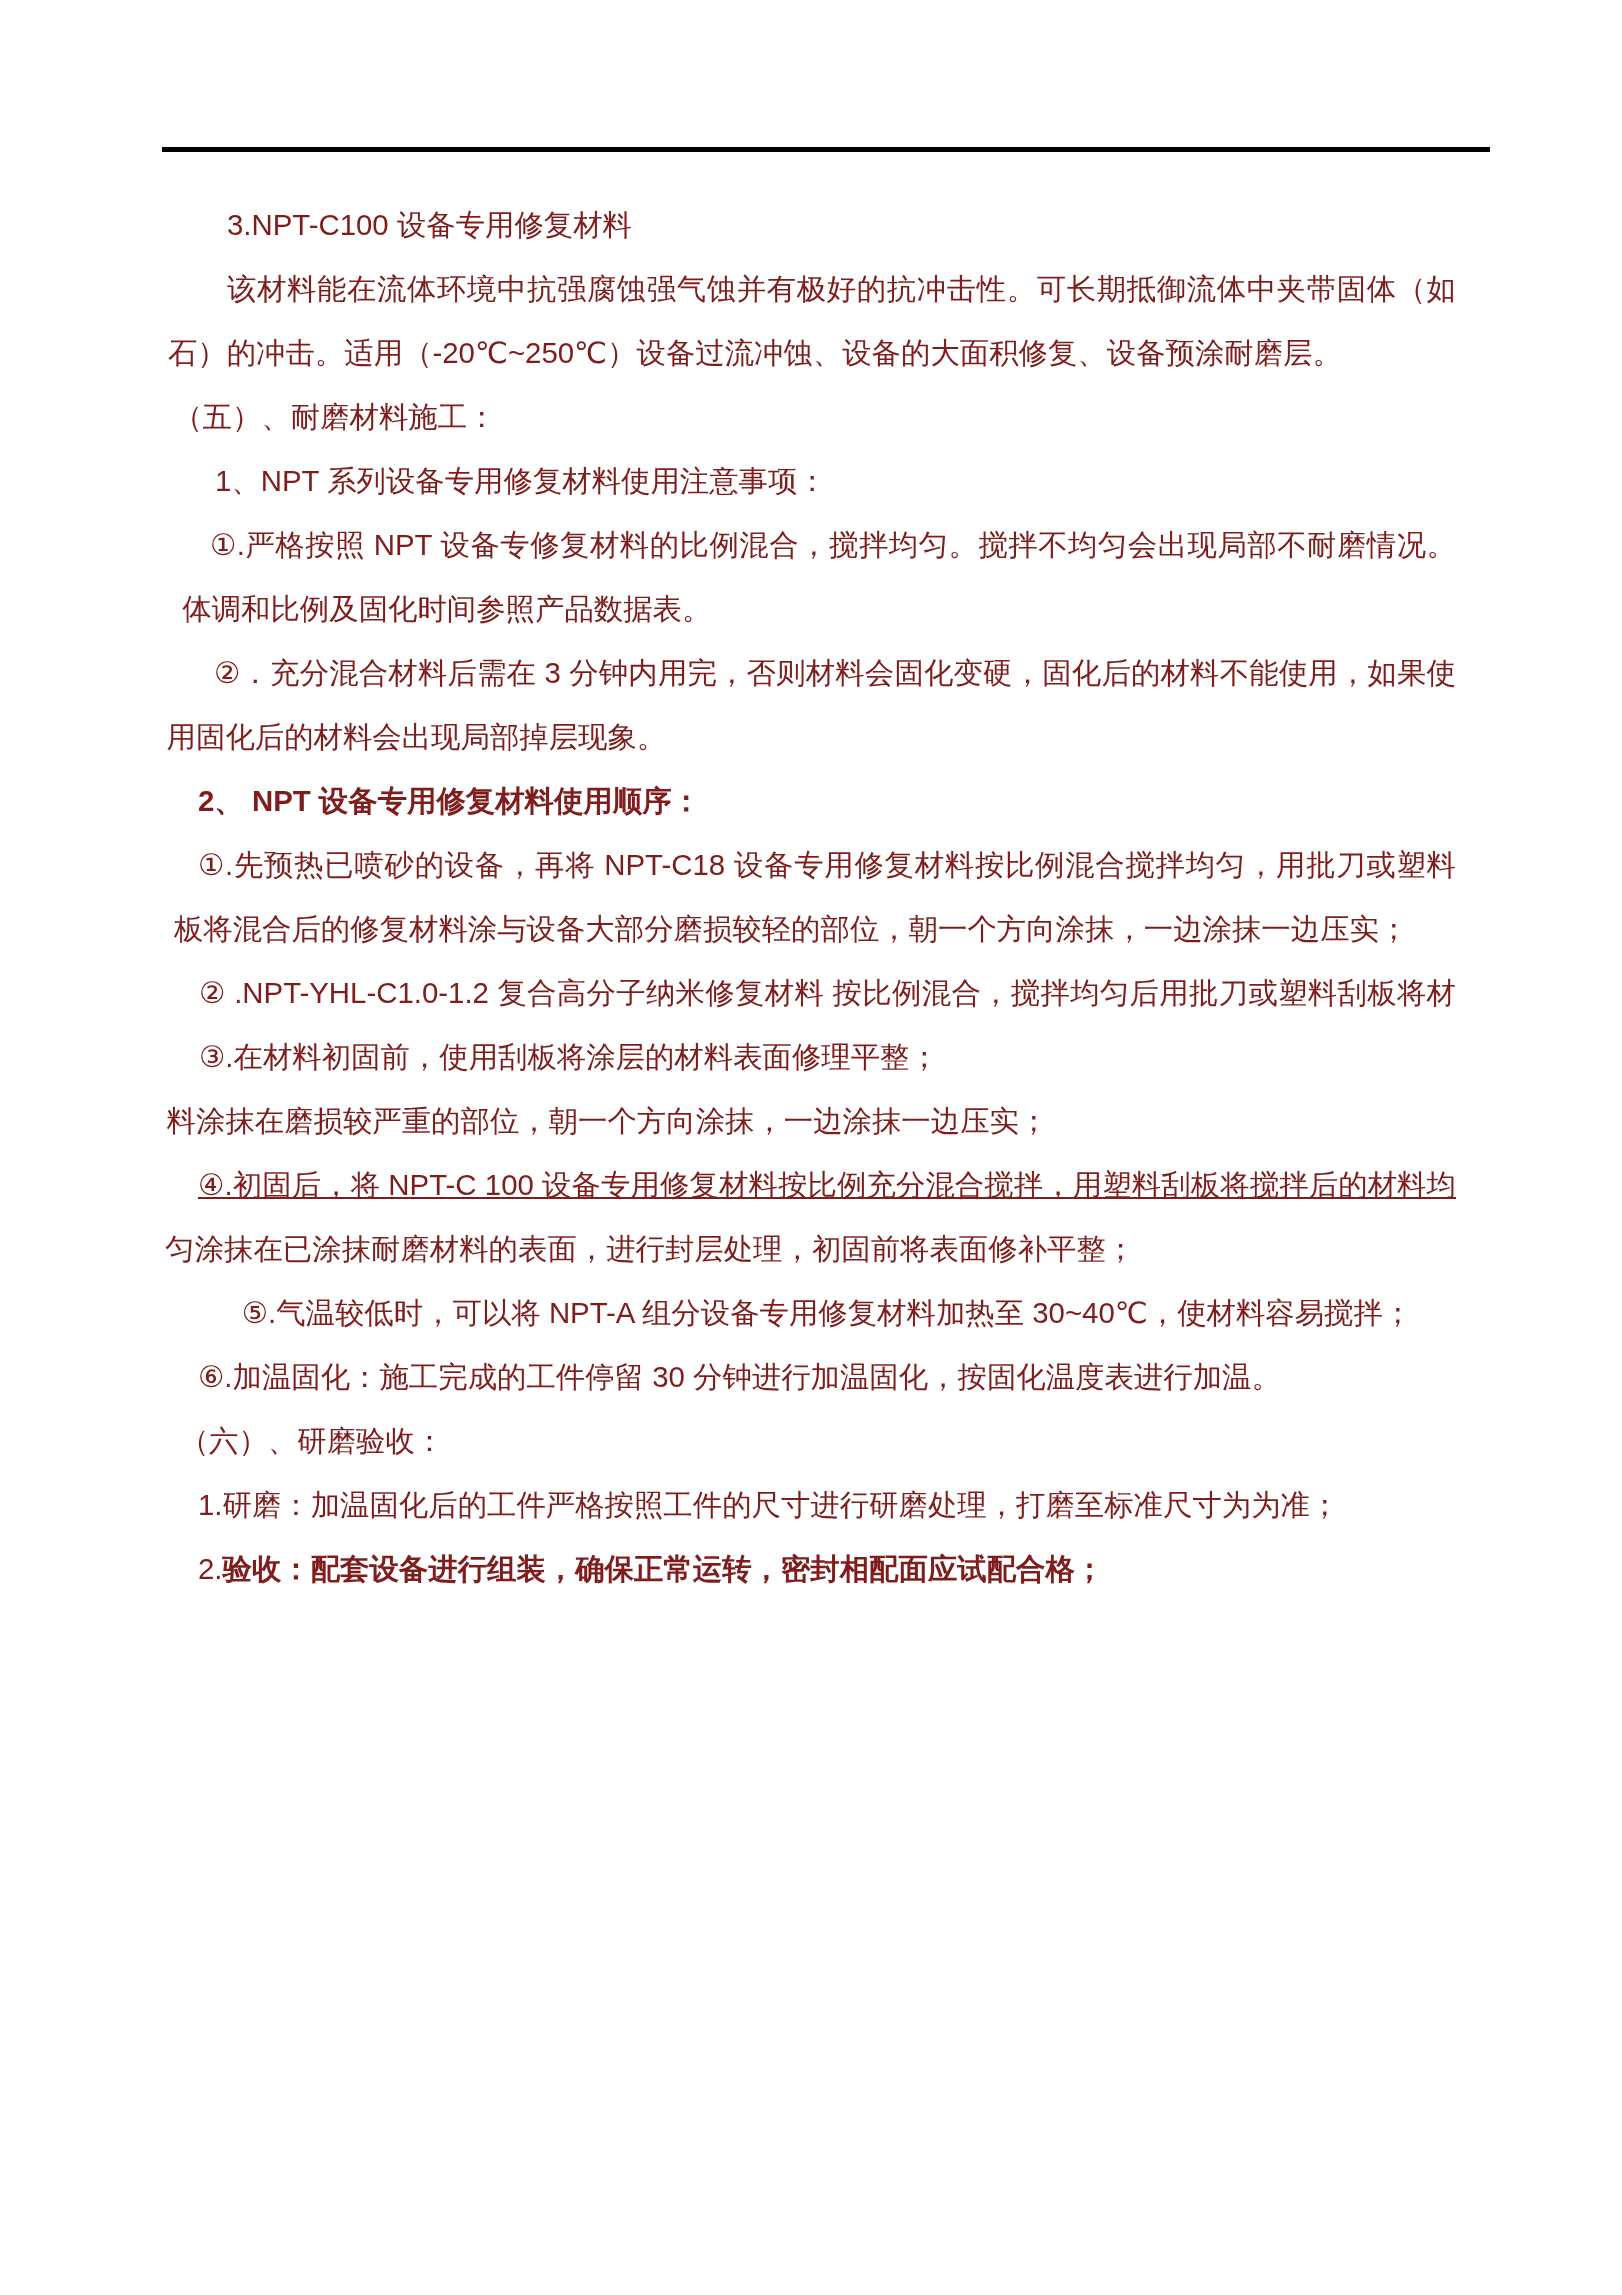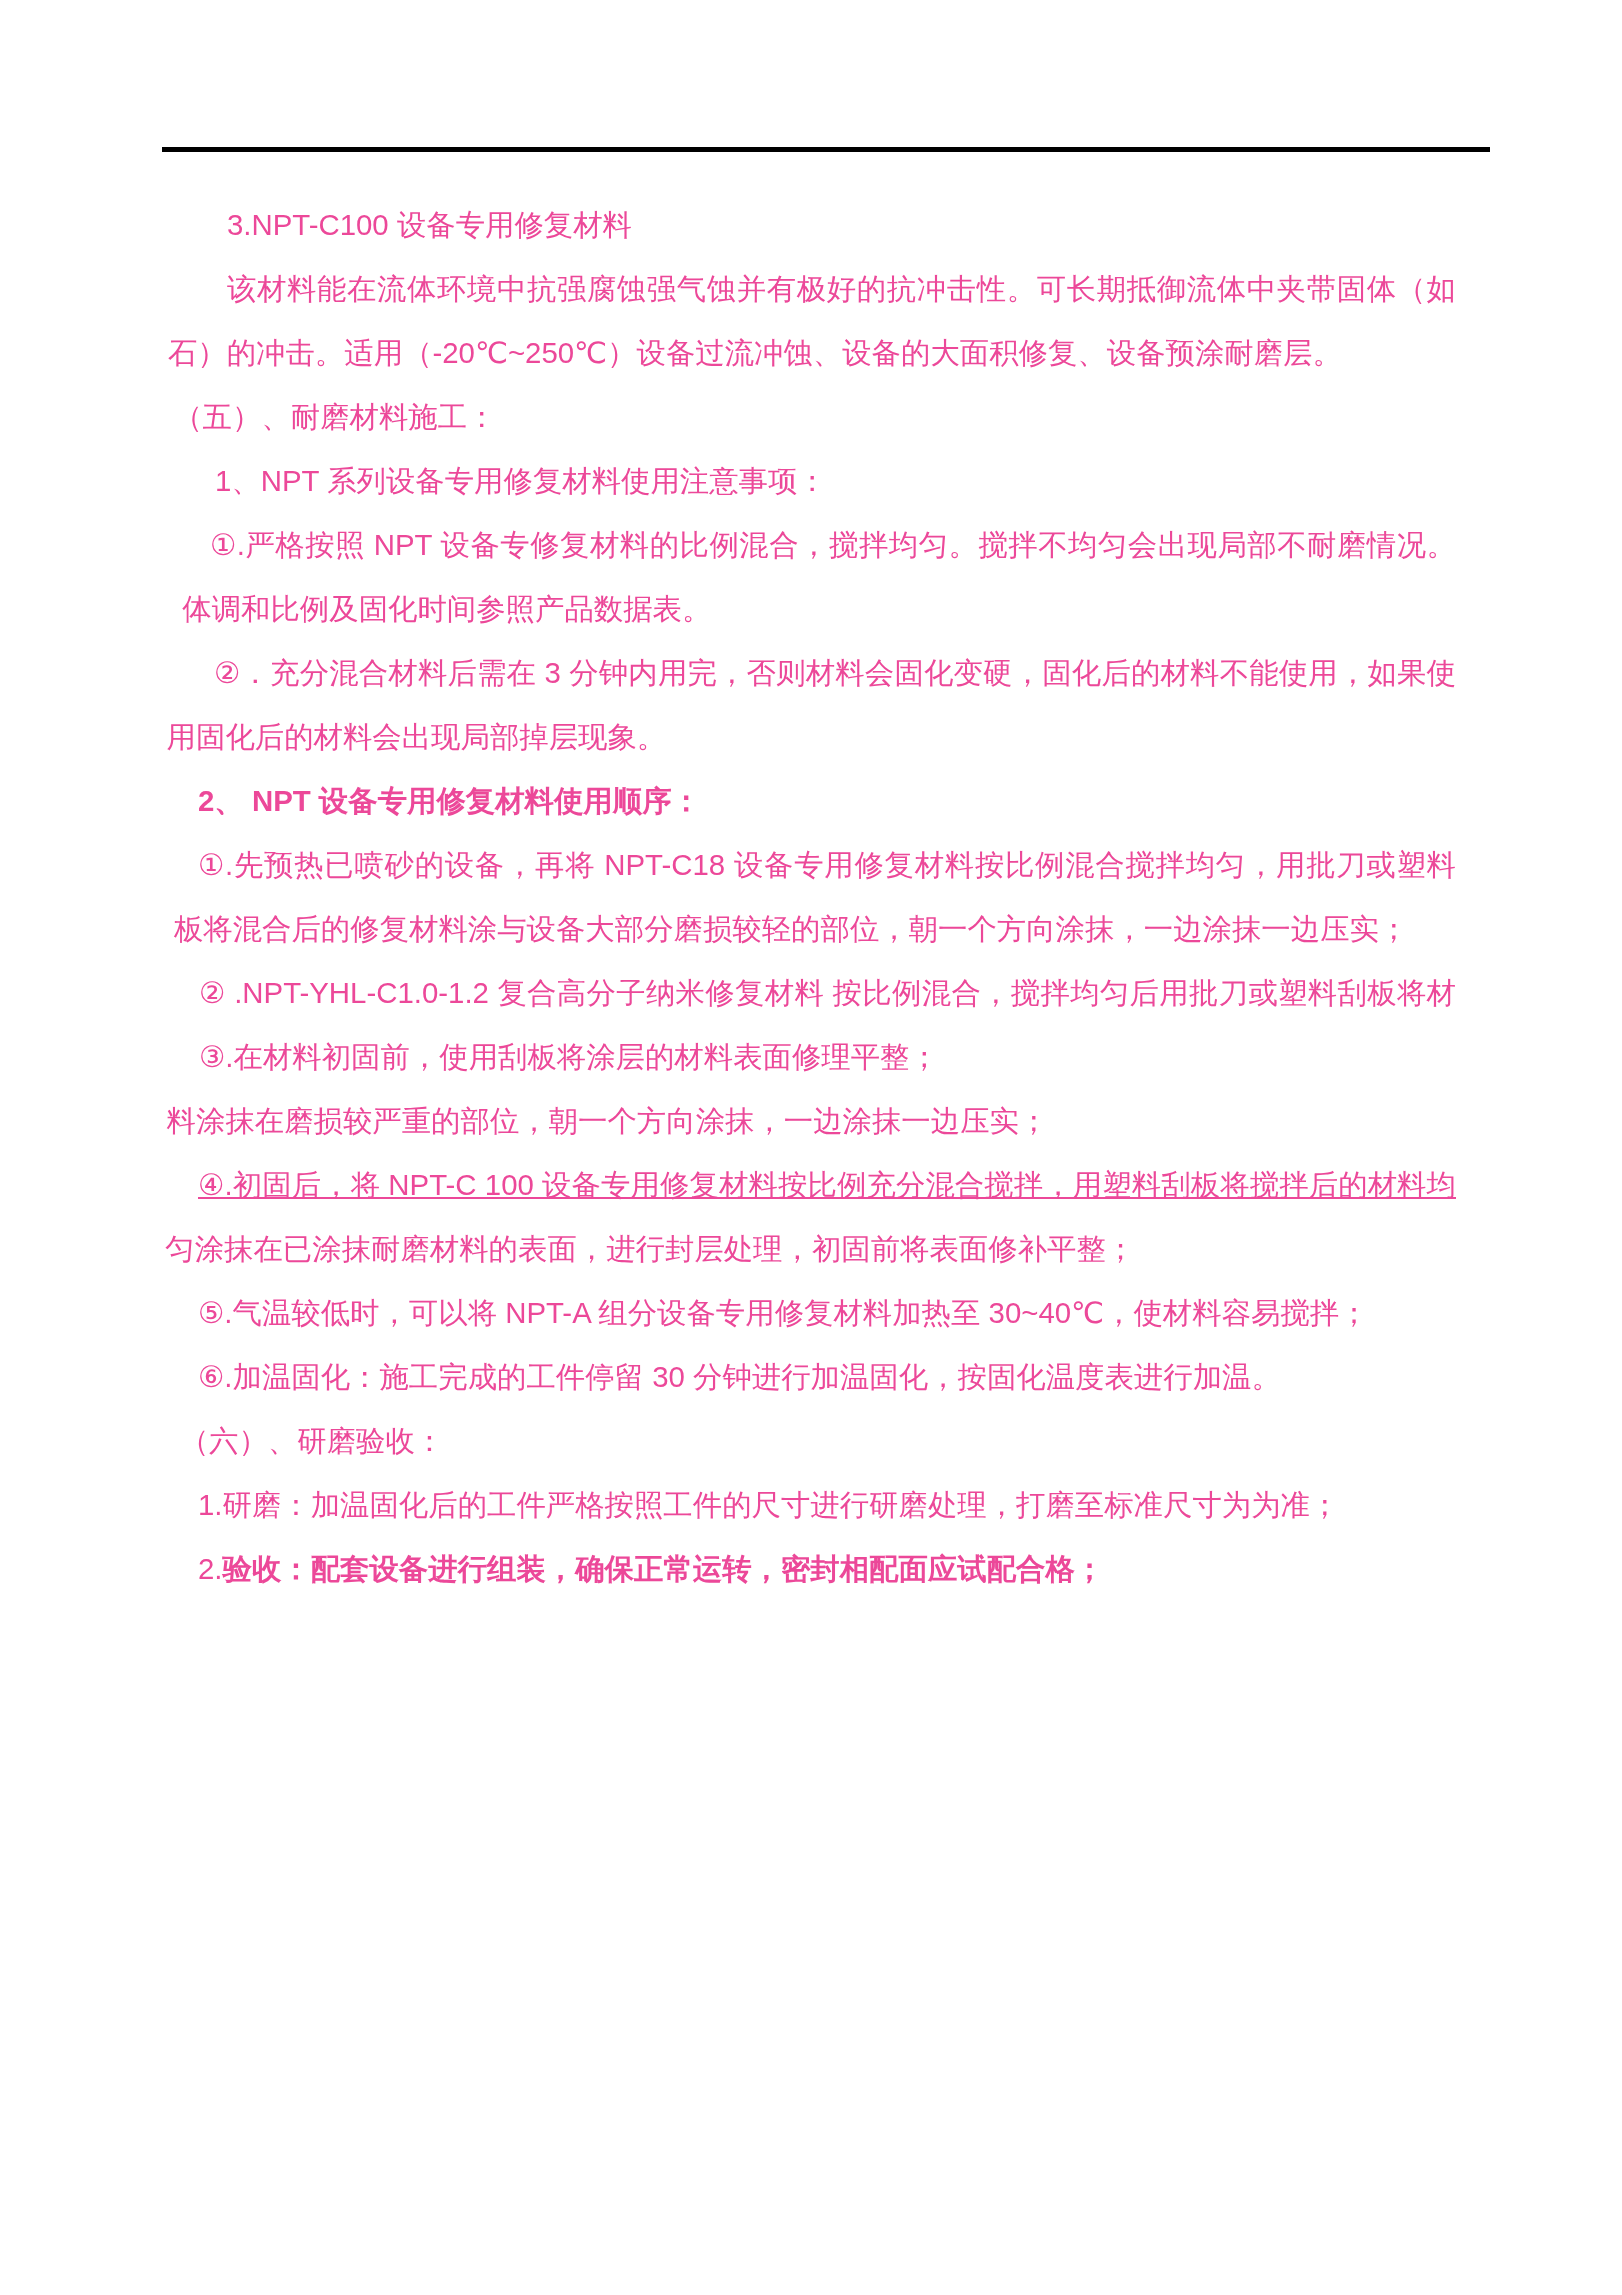--- a/index.html
+++ b/index.html
@@ -40,38 +40,38 @@
     text-align-last: justify;
     overflow: hidden;
   }
   .text-line .bold-part { font-weight: bold; }
 </style>
 </head>
 <body>
 
 <div class="page">
   <div class="header-rule"></div>
-  <div class="doc-body" style="color: #ec4899;">
+  <div class="doc-body" style="color: #7f1d1d;">
       <div class="text-line" style="padding-left: 63px;"><span>3.NPT-C100 设备专用修复材料</span></div>
       <div class="text-line justify" style="padding-left: 63px;"><span>该材料能在流体环境中抗强腐蚀强气蚀并有极好的抗冲击性。可长期抵御流体中夹带固体（如砂</span></div>
       <div class="text-line" style="padding-left: 3.9px;"><span>石）的冲击。适用（-20℃~250℃）设备过流冲蚀、设备的大面积修复、设备预涂耐磨层。</span></div>
       <div class="text-line" style="padding-left: 9.2px;"><span>（五）、耐磨材料施工：</span></div>
       <div class="text-line" style="padding-left: 51px;"><span>1、NPT 系列设备专用修复材料使用注意事项：</span></div>
       <div class="text-line justify" style="padding-left: 46px;"><span>①.严格按照 NPT 设备专修复材料的比例混合，搅拌均匀。搅拌不均匀会出现局部不耐磨情况。具</span></div>
       <div class="text-line" style="padding-left: 18.3px;"><span>体调和比例及固化时间参照产品数据表。</span></div>
       <div class="text-line justify" style="padding-left: 50px;"><span>②．充分混合材料后需在 3 分钟内用完，否则材料会固化变硬，固化后的材料不能使用，如果使</span></div>
       <div class="text-line" style="padding-left: 2.6px;"><span>用固化后的材料会出现局部掉层现象。</span></div>
       <div class="text-line" style="padding-left: 34px; font-weight: bold;"><span>2、 NPT 设备专用修复材料使用顺序：</span></div>
       <div class="text-line justify" style="padding-left: 34px;"><span>①.先预热已喷砂的设备，再将 NPT-C18 设备专用修复材料按比例混合搅拌均匀，用批刀或塑料刮</span></div>
       <div class="text-line" style="padding-left: 3.9px; margin-left: 6px;"><span>板将混合后的修复材料涂与设备大部分磨损较轻的部位，朝一个方向涂抹，一边涂抹一边压实；</span></div>
       <div class="text-line justify" style="padding-left: 35px;"><span>② .NPT-YHL-C1.0-1.2 复合高分子纳米修复材料 按比例混合，搅拌均匀后用批刀或塑料刮板将材</span></div>
       <div class="text-line" style="padding-left: 35px;"><span>③.在材料初固前，使用刮板将涂层的材料表面修理平整；</span></div>
       <div class="text-line" style="padding-left: 2.6px;"><span>料涂抹在磨损较严重的部位，朝一个方向涂抹，一边涂抹一边压实；</span></div>
       <div class="text-line justify" style="padding-left: 34px; text-decoration: underline;"><span>④.初固后，将 NPT-C 100 设备专用修复材料按比例充分混合搅拌，用塑料刮板将搅拌后的材料均</span></div>
       <div class="text-line" style="padding-left: 1.3px;"><span>匀涂抹在已涂抹耐磨材料的表面，进行封层处理，初固前将表面修补平整；</span></div>
-      <div class="text-line" style="padding-left: 34px;"><span>⑤.气温较低时，可以将 NPT-A 组分设备专用修复材料加热至 30~40℃，使材料容易搅拌；</span></div>
+      <div class="text-line" style="padding-left: 34px; text-align: center;"><span>⑤.气温较低时，可以将 NPT-A 组分设备专用修复材料加热至 30~40℃，使材料容易搅拌；</span></div>
       <div class="text-line" style="padding-left: 34px;"><span>⑥.加温固化：施工完成的工件停留 30 分钟进行加温固化，按固化温度表进行加温。</span></div>
       <div class="text-line" style="padding-left: 15.7px;"><span>（六）、研磨验收：</span></div>
       <div class="text-line" style="padding-left: 34px;"><span>1.研磨：加温固化后的工件严格按照工件的尺寸进行研磨处理，打磨至标准尺寸为为准；</span></div>
       <div class="text-line" style="padding-left: 34px;"><span>2.</span><span class="bold-part">验收：配套设备进行组装，确保正常运转，密封相配面应试配合格；</span></div>
     </div>
 </div>
 
 
 </body></html>

